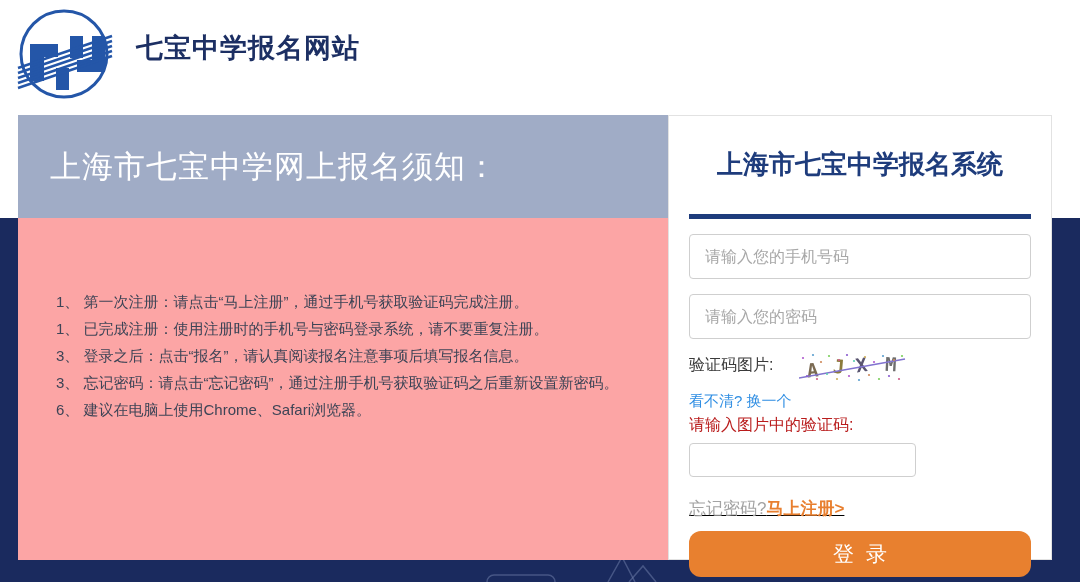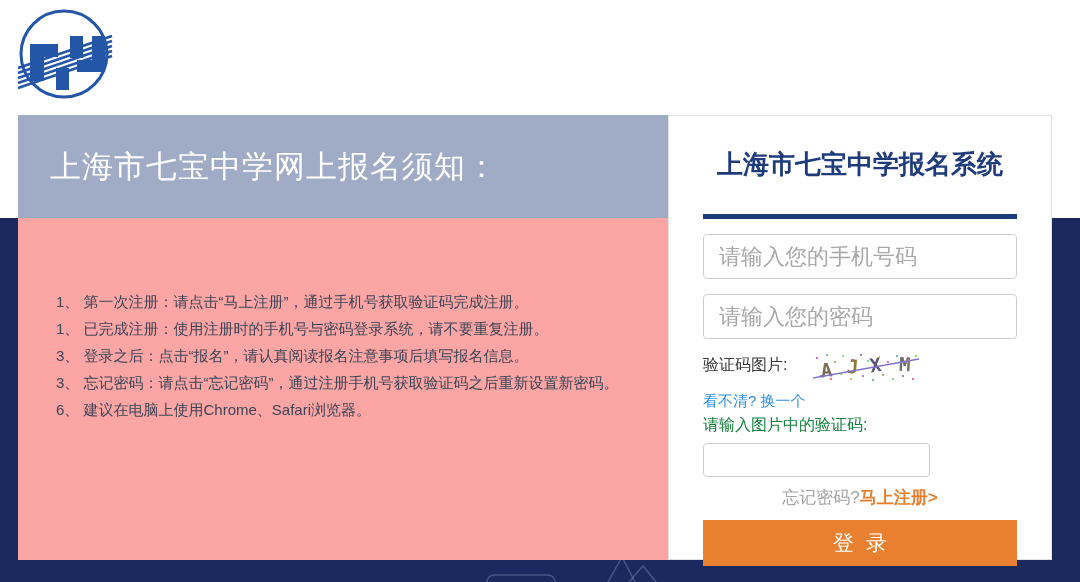--- a/index.html
+++ b/index.html
@@ -17,35 +17,35 @@
   .decor { position:absolute; left:0; top:552px; width:1080px; height:30px; }
 
   
   .left-panel { position:absolute; left:18px; top:115px; width:650px; height:445px; background:#fca5a5; }
   .left-head { width:650px; height:103px; background:#a0acc6; display:flex; align-items:center; padding-left:32px; }
   .notice-heading { color:#ffffff; font-size:31px; font-weight:400; letter-spacing:1px; }
   .notice-list { padding:70px 18px 0 38px; }
   .notice-item { font-size:15px; font-weight:normal; color:#3d4456; line-height:27px; white-space:nowrap; }
 
   
-  .right-panel { position:absolute; left:668px; top:115px; width:384px; height:445px; background:#ffffff; border:1px solid #e2e2e2; padding:0 34px; }
+  .right-panel { position:absolute; left:668px; top:115px; width:384px; height:445px; background:#ffffff; border:1px solid #e2e2e2; padding:0 20px; }
   .login-title { margin-top:31px; text-align:center; font-size:26px; font-weight:bold; color:#1e3c7c; }
   .divider { margin-top:32px; height:5px; background:#1e3c7c; }
-  .text-input { display:block; width:100%; height:45px; margin-top:15px; border:1px solid #cfcfcf; border-radius:4px; padding:0 15px; font-size:22px; color:#333; outline:none; font-family:inherit; }
+  .text-input { display:block; width:100%; height:45px; margin-top:15px; border:1px solid #cfcfcf; border-radius:4px; padding:0 15px; font-size:16px; color:#333; outline:none; font-family:inherit; }
   .text-input::placeholder { color:#a8a8a8; }
   .captcha-row { margin-top:9px; display:flex; align-items:center;gap:20px; }
   .captcha-label { font-size:16px; color:#3a3a3a; }
   .captcha-img { margin-left:6px; margin-top:4px; }
   .refresh-link { display:inline-block; margin-top:10px; font-size:15px; color:#2f8ee3; text-decoration:none; cursor:pointer; }
-  .captcha-input-label { margin-top:4px; font-size:16px; color:#15803d; }
+  .captcha-input-label { margin-top:4px; font-size:16px; color:#b91c1c; }
   .captcha-input { display:block; width:227px; height:34px; margin-top:7px; border:1px solid #cfcfcf; border-radius:4px; padding:0 10px; font-size:15px; outline:none; font-family:inherit; }
-  .links-row { margin-top:9px; display:flex; justify-content:center; align-items:center; }
+  .links-row { margin-top:20px; display:flex; justify-content:flex-start; align-items:center;text-decoration:underline; }
   .forgot-link { font-size:17px; color:#a3a3a3; text-decoration:none; cursor:pointer; }
   .register-link { font-size:17px; font-weight:bold; color:#e87f2f; text-decoration:none; cursor:pointer; }
-  .login-button { display:block; width:100%; height:46px; margin-top:11px; background:#e8802f; border:none; border-radius:0; color:#ffffff; font-size:21px; letter-spacing:12px; padding-left:12px; cursor:pointer; font-family:inherit; }
+  .login-button { display:block; width:100%; height:46px; margin-top:11px; background:#e8802f; border:none; border-radius:12px; color:#ffffff; font-size:21px; letter-spacing:12px; padding-left:12px; cursor:pointer; font-family:inherit; }
 </style>
 </head>
 <body>
 
 <div class="page">
 
   <div class="header">
     <svg class="logo" viewBox="0 0 100 96">
       <circle cx="50" cy="48" r="43" fill="none" stroke="#2456a8" stroke-width="3"></circle>
       <path d="M16 38 h28 v13 h-14 v24 h-14 z" fill="#2456a8"></path>
@@ -54,20 +54,21 @@
       <path d="M78 30 h13 v36 h-28 v-12 h15 z" fill="#2456a8"></path>
       <path d="M42 62 h13 v22 h-13 z" fill="#2456a8"></path>
       <g stroke="#2456a8" stroke-width="2.6" fill="none">
         <line x1="4" y1="62" x2="98" y2="30"></line>
         <line x1="4" y1="67" x2="98" y2="35"></line>
         <line x1="4" y1="72" x2="98" y2="40"></line>
         <line x1="4" y1="77" x2="98" y2="45"></line>
         <line x1="4" y1="82" x2="98" y2="50"></line>
       </g>
     </svg>
+    <div class="site-title">七宝中学报名网站</div>
   </div>
 
   <div class="navy-bg"></div>
 
   <svg class="decor" viewBox="0 0 1080 30">
     <g fill="none" stroke="#6b7aa6" stroke-opacity="0.55" stroke-width="1.5">
       <rect x="487" y="23" width="68" height="24" rx="7"></rect>
       <polyline points="608,30 622,5 635,30"></polyline>
       <polyline points="629,30 643,14 656,30"></polyline>
     </g>

